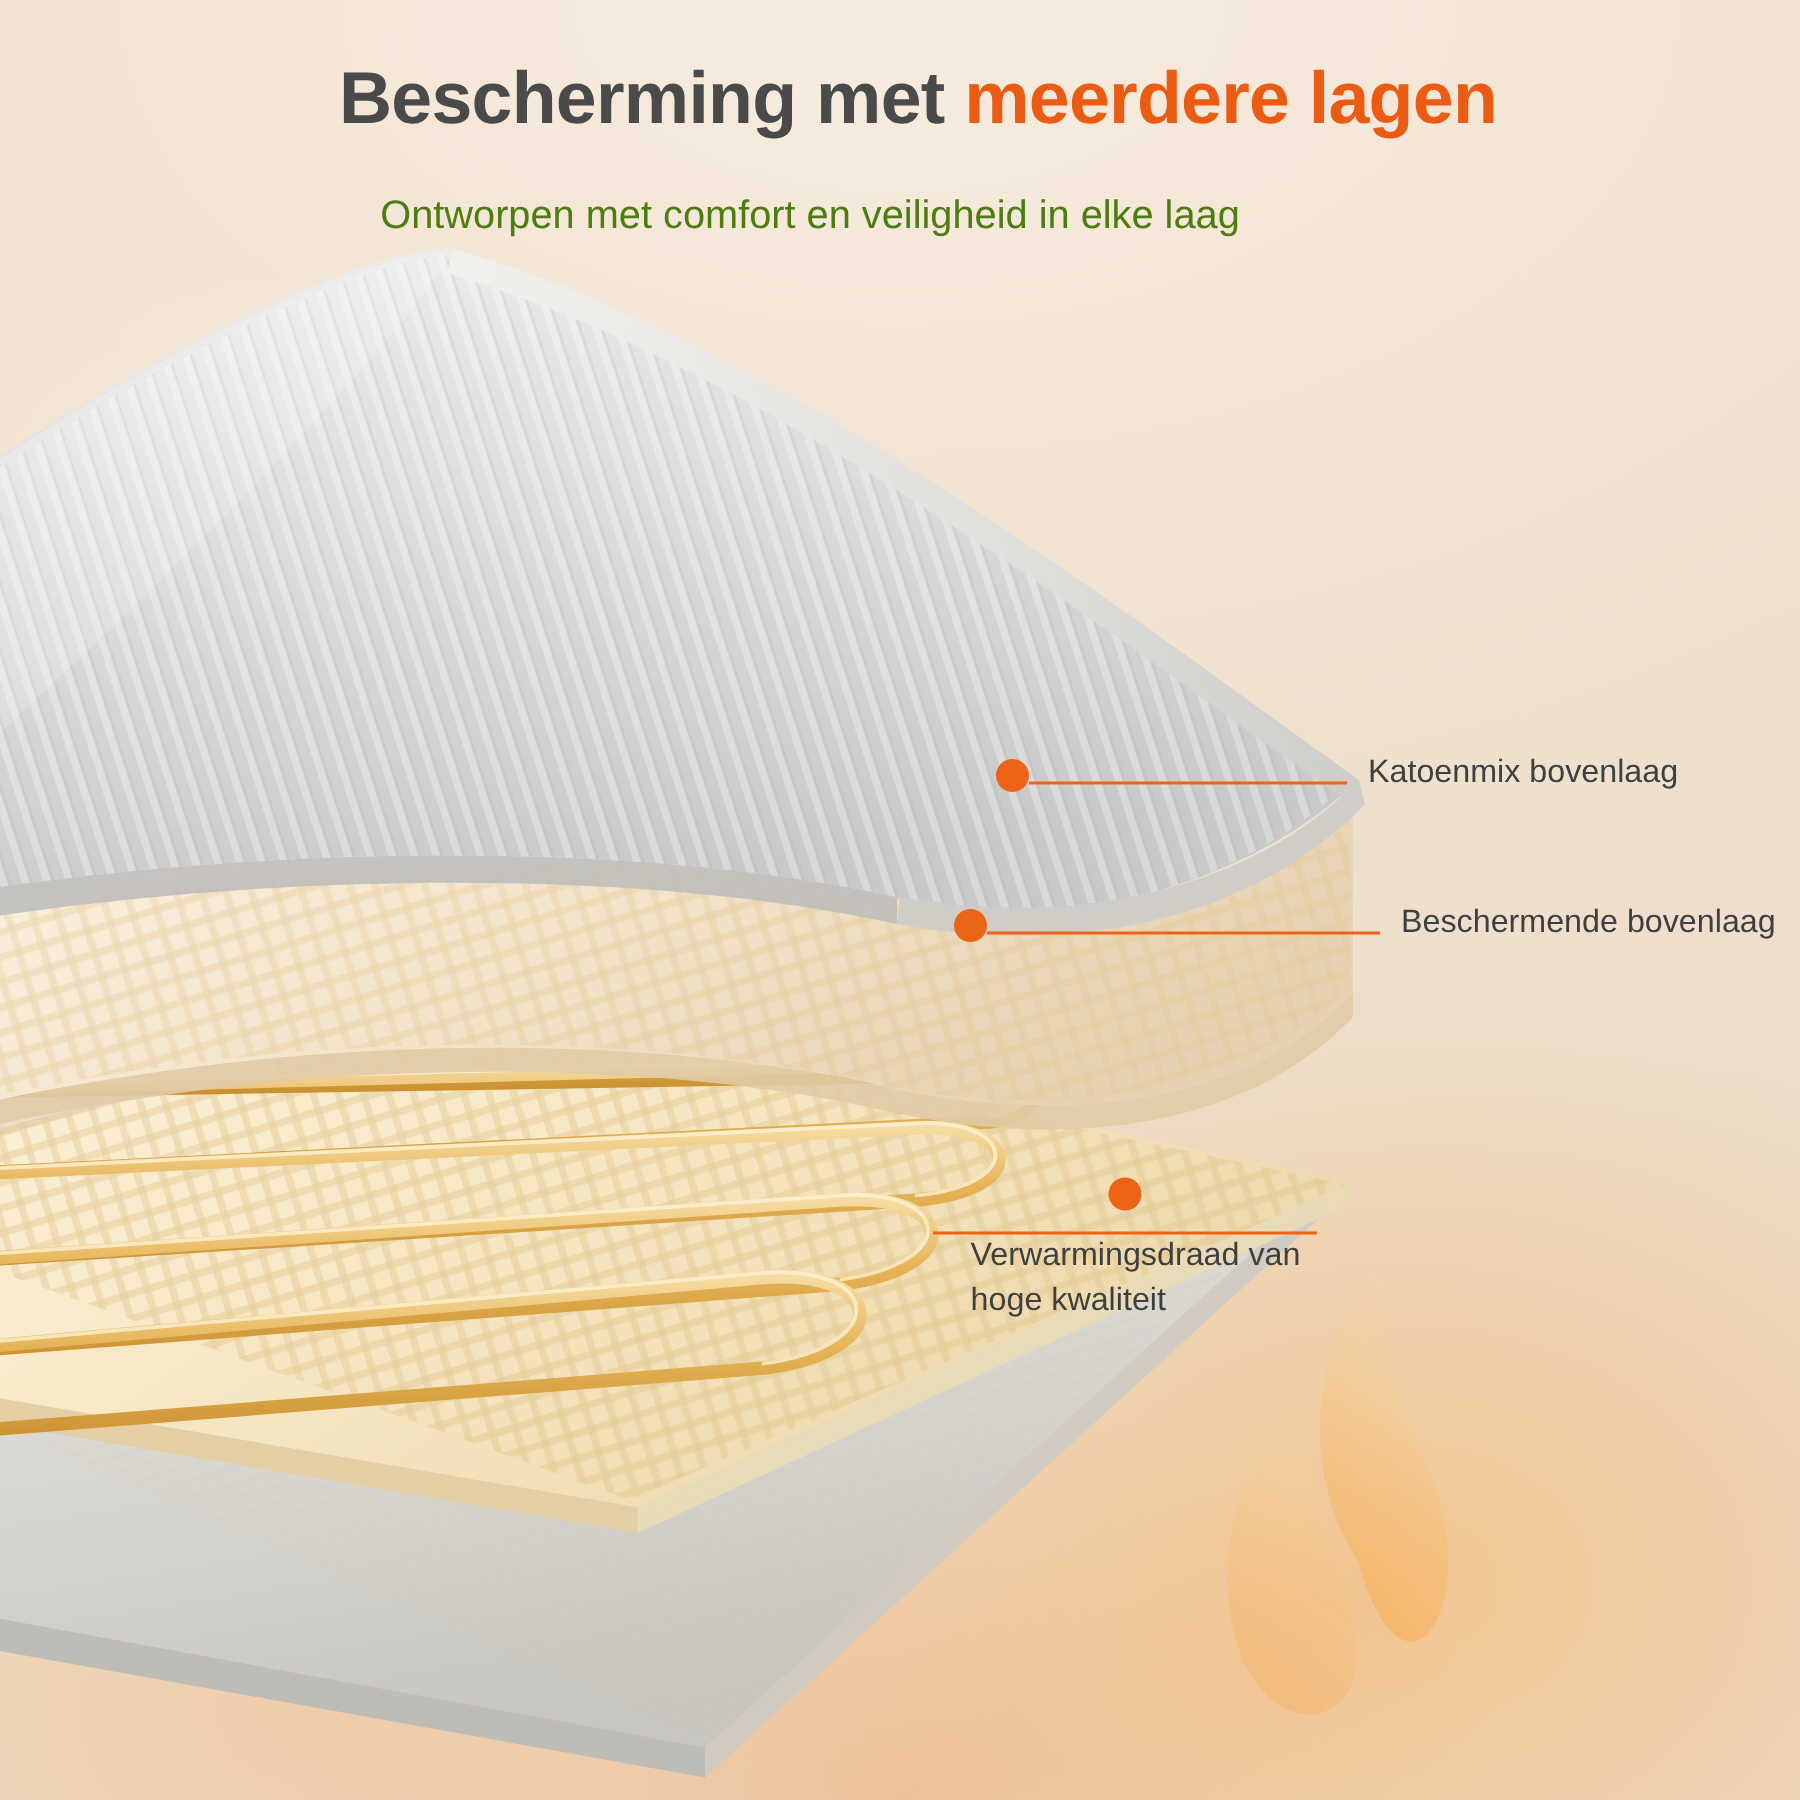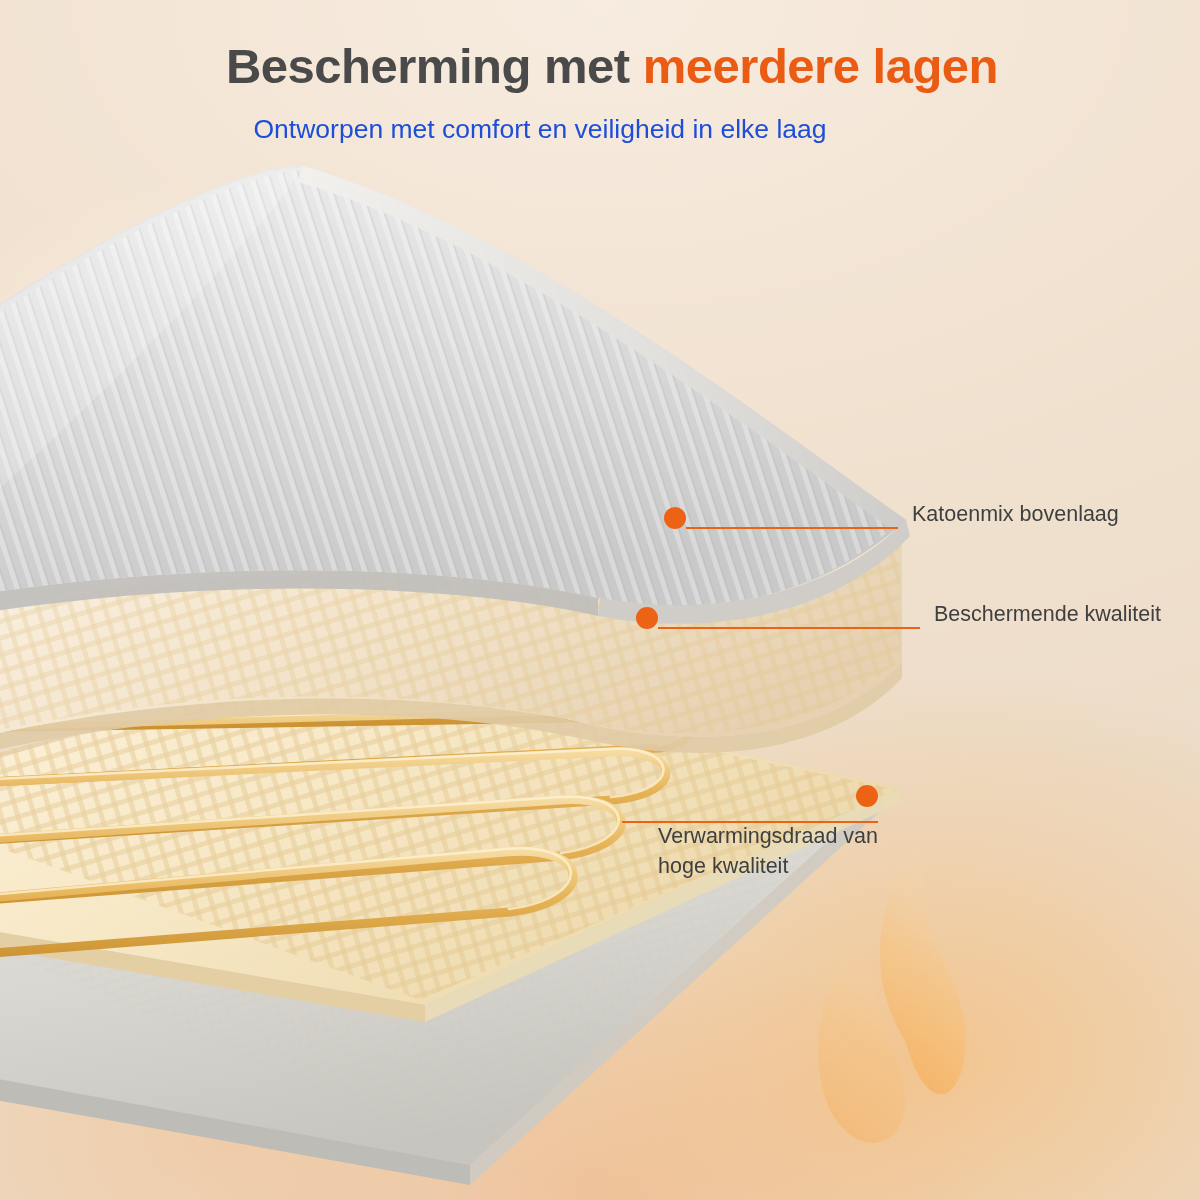--- a/index.html
+++ b/index.html
@@ -48,34 +48,34 @@
     font-size: 49px;
     font-weight: 700;
     letter-spacing: -0.5px;
     color: #4a4a4a;
     white-space: nowrap;
     padding-left: 12px;
   }
   .title .accent { color: #ea5b14; }
   .subtitle {
     position: absolute;
-    top: 114px;
+    top: 128px;
     left: 0;
     width: 1080px;
     text-align: center;
     font-size: 26.5px;
     font-weight: 400;
-    color: #1d4ed8;
+    color: #4d7c0f;
   }
 
   
   .callout {
     position: absolute;
     display: flex;
-    align-items: flex-end;
+    align-items: center;
   }
   .dot {
     width: 22px;
     height: 22px;
     border-radius: 50%;
     background: #ed6316;
     flex: none;
     margin-top: 4px;
     box-shadow: 0 0 0 0 rgba(0,0,0,0);
   }
@@ -254,21 +254,21 @@
 
   <div class="callout" id="c1">
     <span class="dot"></span>
     <span class="lead"></span>
     <span class="callout-label">Katoenmix bovenlaag</span>
   </div>
 
   <div class="callout" id="c2">
     <span class="dot"></span>
     <span class="lead"></span>
-    <span class="callout-label">Beschermende kwaliteit</span>
+    <span class="callout-label">Beschermende bovenlaag</span>
   </div>
 
   <div class="callout" id="c3">
     <span class="dot"></span>
     <span class="lead"></span>
     <span class="callout-label">Verwarmingsdraad van
 hoge kwaliteit</span>
   </div>
 
 </div>

